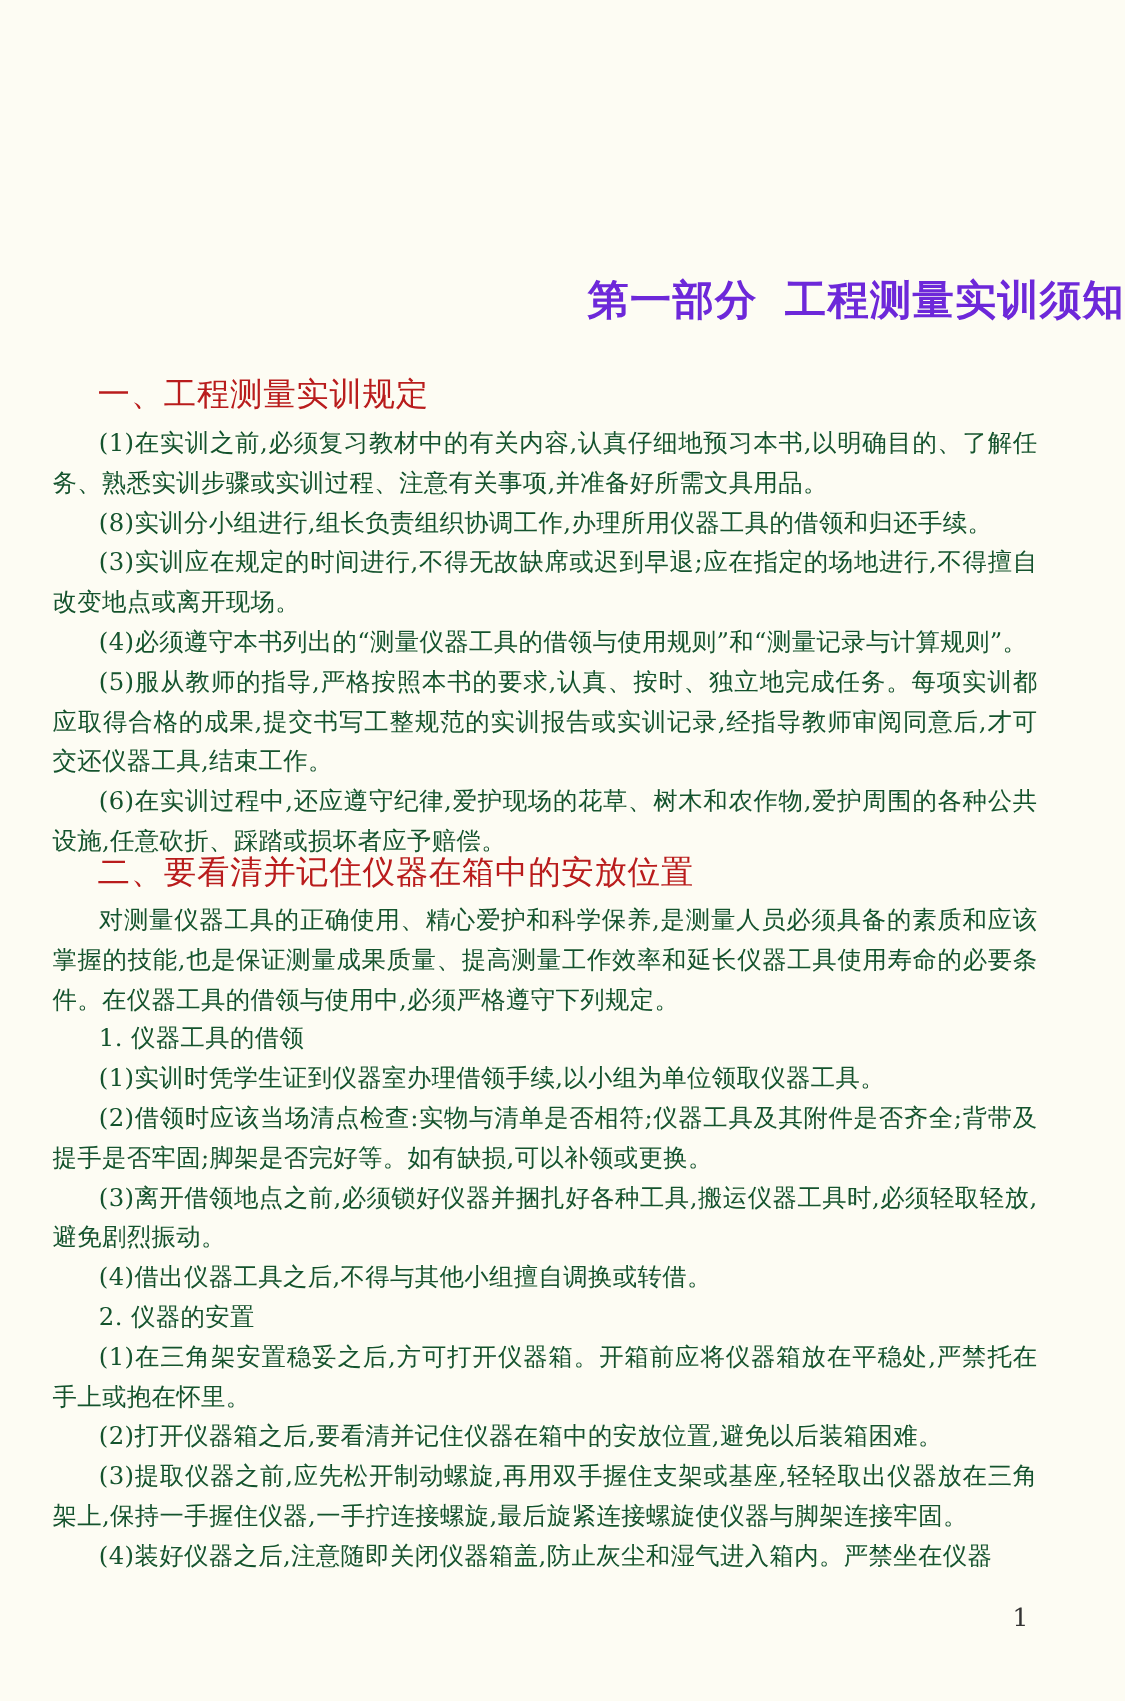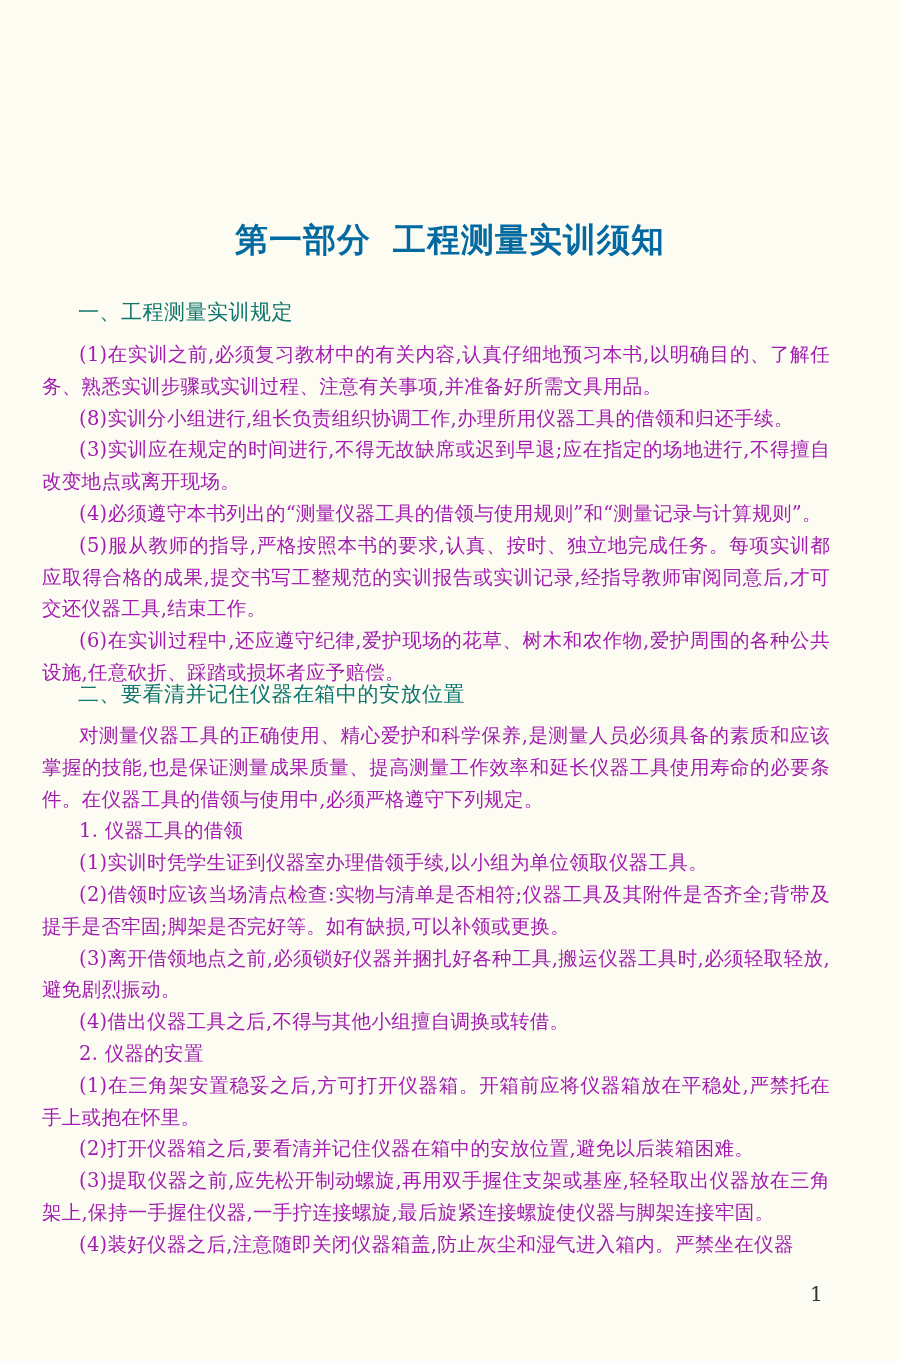--- a/index.html
+++ b/index.html
@@ -6,38 +6,38 @@
     body {
       width: 900px; height: 1361px; overflow: hidden;
       background: #fdfcf3;
       font-family: "DejaVu Serif", "Liberation Serif", serif;
       color: #2e2e2e;
       position: relative;
     }
     .page { position: absolute; left: 0; top: 0; width: 900px; height: 1361px; }
     .title {
       position: absolute; left: 0; width: 900px; top: 218px;
-      text-align: center;
+      text-align: right;
       font-family: "DejaVu Sans", "Liberation Sans", sans-serif;
       font-size: 33px; font-weight: bold; letter-spacing: 1px;
-      color: #0369a1;
+      color: #6d28d9;
     }
     .title span.gap { display: inline-block; width: 22px; }
     .h2 {
       position: absolute; left: 78px;
       font-family: Liberation Serif, serif;
-      font-size: 21px; color: #0f766e;
+      font-size: 26px; color: #b91c1c;
       letter-spacing: 0.5px;
     }
     .body {
       position: absolute; left: 42px; width: 788px;
       font-size: 19.5px; line-height: 31.8px;
       text-align: justify;
       letter-spacing: 0.3px;
-      color: #a21caf;
+      color: #14532d;
     }
     .para { text-indent: 37px; margin: 0; }
     .pagenum {
       position: absolute; left: 810px; top: 1282px;
       font-size: 20px; color: #333;
     }
   </style>
 </head>
 <body>
 

